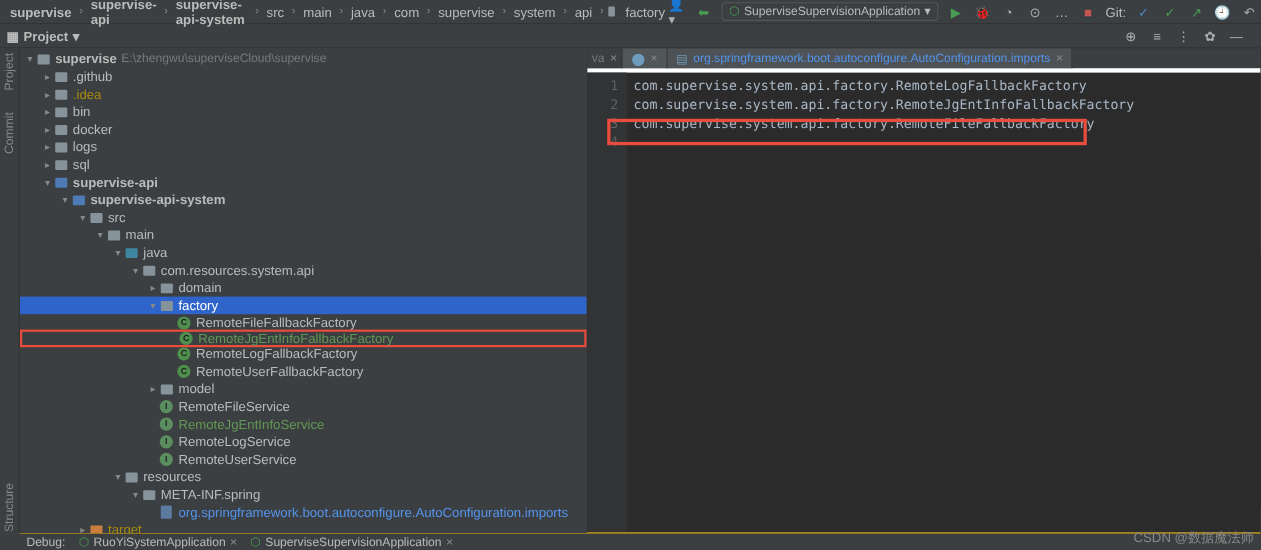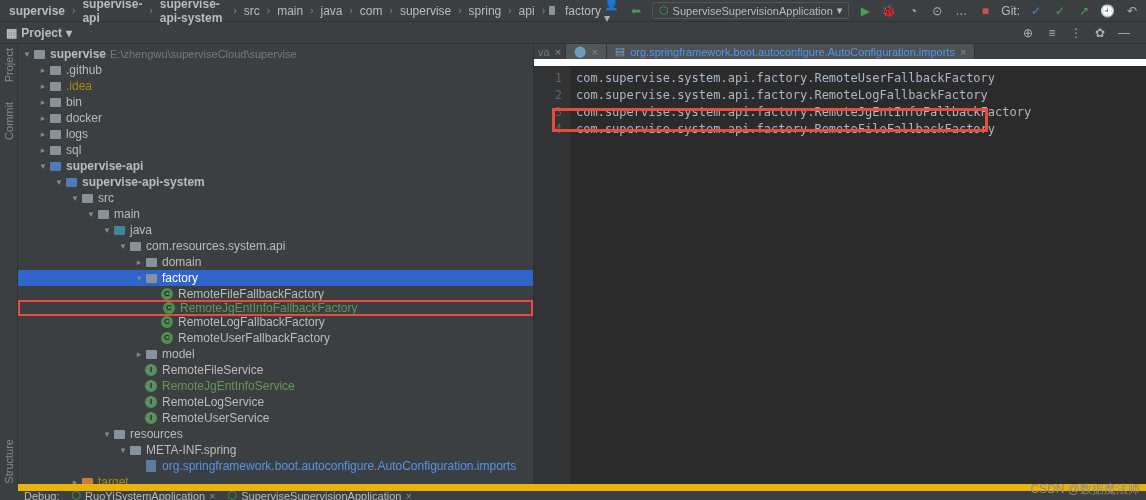--- a/index.html
+++ b/index.html
@@ -50,33 +50,33 @@
     .ic-class { background: #4e8f4e; width: 12px; height: 12px; border-radius: 50%; color: #222; font-size: 8px; text-align: center; line-height: 12px; font-weight: bold; }
     .ic-interface { background: #5b8e5e; width: 12px; height: 12px; border-radius: 50%; color: #222; font-size: 8px; text-align: center; line-height: 12px; font-weight: bold; }
     .ic-file { background: #5b7ba0; width: 10px; height: 12px; border-radius: 1px; }
     .tree-label { font-size: 12px; }
     .tree-label.green { color: #629755; }
     .tree-label.yellow { color: #a68a0d; }
     .path-hint { color: #787878; margin-left: 4px; font-size: 11px; }
     
     
     .editor-area { flex: 1; background: #2b2b2b; display: flex; flex-direction: column; }
-    .editor-tabs { height: 22px; background: #3c3f41; display: flex; align-items: center; border-bottom: 7px solid #ffffff; }
+    .editor-tabs { height: 22px; background: #3c3f41; display: flex; align-items: center; border-bottom: 4px solid #ffffff; }
     .ed-tab { display: flex; align-items: center; height: 100%; padding: 0 8px; gap: 5px; border-right: 1px solid #323232; background: #515658; cursor: pointer; font-size: 11px; }
     .ed-tab.active { background: #4e5254; }
     .ed-tab .close { color: #888; font-size: 11px; }
     .ed-tab.blue-text { color: #5394ec; }
     .editor-body { flex: 1; display: flex; }
     .gutter { width: 36px; background: #313335; color: #606366; text-align: right; padding: 4px 8px 0 0; font-family: "Consolas", monospace; font-size: 12px; line-height: 17px; }
     .code { flex: 1; padding: 4px 0 0 6px; font-family: "Consolas", monospace; font-size: 12px; line-height: 17px; color: #a9b7c6; position: relative; }
     .code-line { height: 17px; }
     .hl-red-box { position: absolute; border: 3px solid #e74c3c; pointer-events: none; }
     
     
-    .debug-bar { position: absolute; bottom: 0; left: 18px; right: 0; height: 16px; background: #3c3f41; border-top: 7px solid #eab308; display: flex; align-items: center; padding: 0 6px; gap: 12px; font-size: 11px; }
+    .debug-bar { position: absolute; bottom: 0; left: 18px; right: 0; height: 16px; background: #3c3f41; border-top: 1px solid #eab308; display: flex; align-items: center; padding: 0 6px; gap: 12px; font-size: 11px; }
     .debug-tab { display: flex; align-items: center; gap: 4px; color: #bbb; }
     .debug-tab .close { color: #888; }
     
     
     .watermark { position: absolute; bottom: 2px; right: 6px; color: #888; font-size: 12px; z-index: 50; text-align: center; }
     
     
     ::-webkit-scrollbar { width: 10px; }
     ::-webkit-scrollbar-track { background: #3c3f41; }
     ::-webkit-scrollbar-thumb { background: #555; border-radius: 2px; }
@@ -95,21 +95,21 @@
     <span class="bc-item">src</span>
       <span class="bc-sep">›</span>
     <span class="bc-item">main</span>
       <span class="bc-sep">›</span>
     <span class="bc-item">java</span>
       <span class="bc-sep">›</span>
     <span class="bc-item">com</span>
       <span class="bc-sep">›</span>
     <span class="bc-item">supervise</span>
       <span class="bc-sep">›</span>
-    <span class="bc-item">spring</span>
+    <span class="bc-item">system</span>
       <span class="bc-sep">›</span>
     <span class="bc-item">api</span>
       <span class="bc-sep">›</span>
     <span class="bc-icon folder-icon"></span>
     <span class="bc-item">factory</span>
   </div>
   <div class="toolbar-right">
     <span class="tb-btn">👤▾</span>
     <span class="tb-btn play">⬅</span>
     <span class="run-config">
@@ -375,21 +375,20 @@
         </div>
     </div>
     <div class="editor-body">
       <div class="gutter">
         <div>1</div>
         <div>2</div>
         <div>3</div>
         <div>4</div>
       </div>
       <div class="code">
-        <div class="code-line">com.supervise.system.api.factory.RemoteUserFallbackFactory</div>
         <div class="code-line">com.supervise.system.api.factory.RemoteLogFallbackFactory</div>
         <div class="code-line">com.supervise.system.api.factory.RemoteJgEntInfoFallbackFactory</div>
         <div class="code-line">com.supervise.system.api.factory.RemoteFileFallbackFactory</div>
         <div class="hl-red-box" style="left:-18px;top:42px;width:436px;height:24px"></div>
       </div>
     </div>
   </div>
 </div>
 
 <div class="debug-bar">

